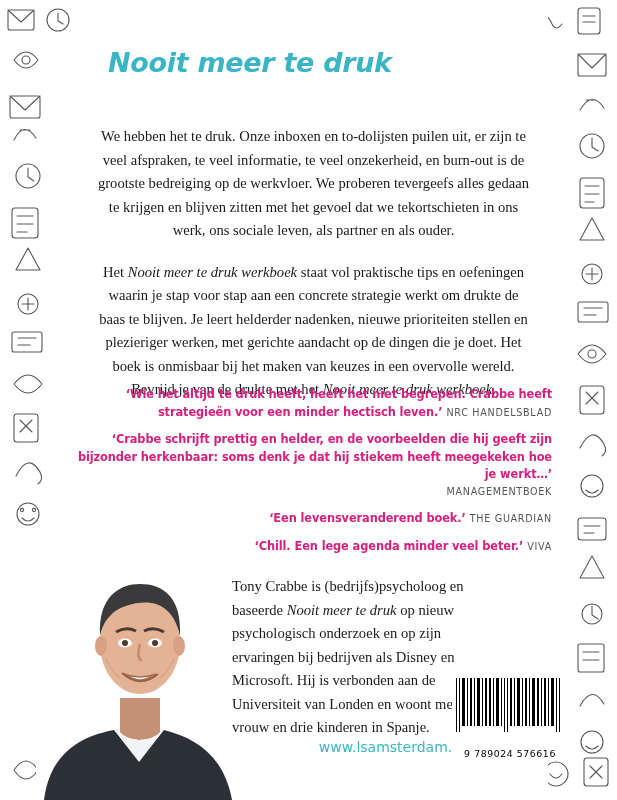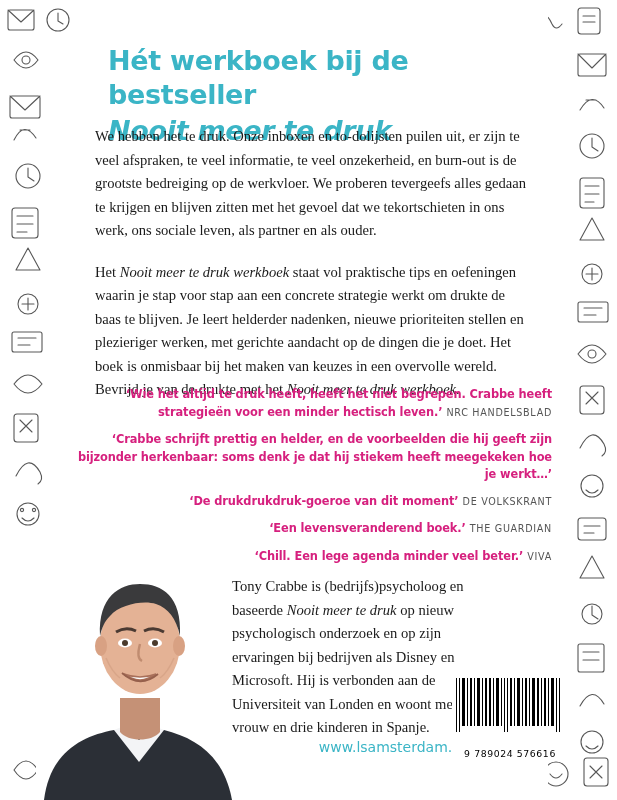--- a/index.html
+++ b/index.html
@@ -72,21 +72,21 @@
     top: 125px;
     width: 437px;
     z-index: 4;
   }
   .body-copy p {
     margin: 0 0 18px 0;
     font-family: "Liberation Serif", serif;
     font-size: 14.6px;
     line-height: 23.5px;
     color: #1a1a1a;
-    text-align: left;
+    text-align: center;
   }
   .body-copy em {
   }
 
   
   .quotes {
     position: absolute;
     left: 72px;
     top: 385px;
     width: 480px;
@@ -303,40 +303,36 @@
         <rect x="584" y="758" width="24" height="28" rx="3"></rect>
         <path d="M590 766 l12 12 M602 766 l-12 12"></path>
       </g>
     </g>
   </svg>
 </div>
 
 <div class="page"></div>
 
 <div class="headline">
-  <div class="line1">Hét werkboek bij de bestseller</div>
   <div class="line2">Nooit meer te druk</div>
 </div>
 
 <div class="body-copy">
   <p>We hebben het te druk. Onze inboxen en to-dolijsten puilen uit, er zijn te veel afspraken, te veel informatie, te veel onzekerheid, en burn-out is de grootste bedreiging op de werkvloer. We proberen tevergeefs alles gedaan te krijgen en blijven zitten met het gevoel dat we tekortschieten in ons werk, ons sociale leven, als partner en als ouder.</p>
   <p><span>Het </span><em>Nooit meer te druk werkboek</em><span> staat vol praktische tips en oefeningen waarin je stap voor stap aan een concrete strategie werkt om drukte de baas te blijven. Je leert helderder nadenken, nieuwe prioriteiten stellen en plezieriger werken, met gerichte aandacht op de dingen die je doet. Het boek  is onmisbaar bij het maken van keuzes in een overvolle wereld. Bevrijd je van de drukte met het </span><em>Nooit meer te druk werkboek</em><span>.</span></p>
 </div>
 
 <div class="quotes">
   <div class="quote">
     <span class="q-text">‘Wie het altijd te druk heeft, heeft het niet begrepen. Crabbe heeft strategieën voor een minder hectisch leven.’</span>
     <span class="q-src">NRC HANDELSBLAD</span>
   </div>
   <div class="quote two-line">
     <span class="q-text">‘Crabbe schrijft prettig en helder, en de voorbeelden die hij geeft zijn bijzonder herkenbaar: soms denk je dat hij stiekem heeft meegekeken hoe je werkt…’</span>
-  </div>
-  <div class="quote">
-    <span class="q-text">‘De drukdrukdruk-goeroe van dit moment’</span>
-    <span class="q-src">DE VOLKSKRANT</span>
+    <span class="q-src">MANAGEMENTBOEK</span>
   </div>
   <div class="quote">
     <span class="q-text">‘Een levensveranderend boek.’</span>
     <span class="q-src">THE GUARDIAN</span>
   </div>
   <div class="quote">
     <span class="q-text">‘Chill. Een lege agenda minder veel beter.’</span>
     <span class="q-src">VIVA</span>
   </div>
 </div>

